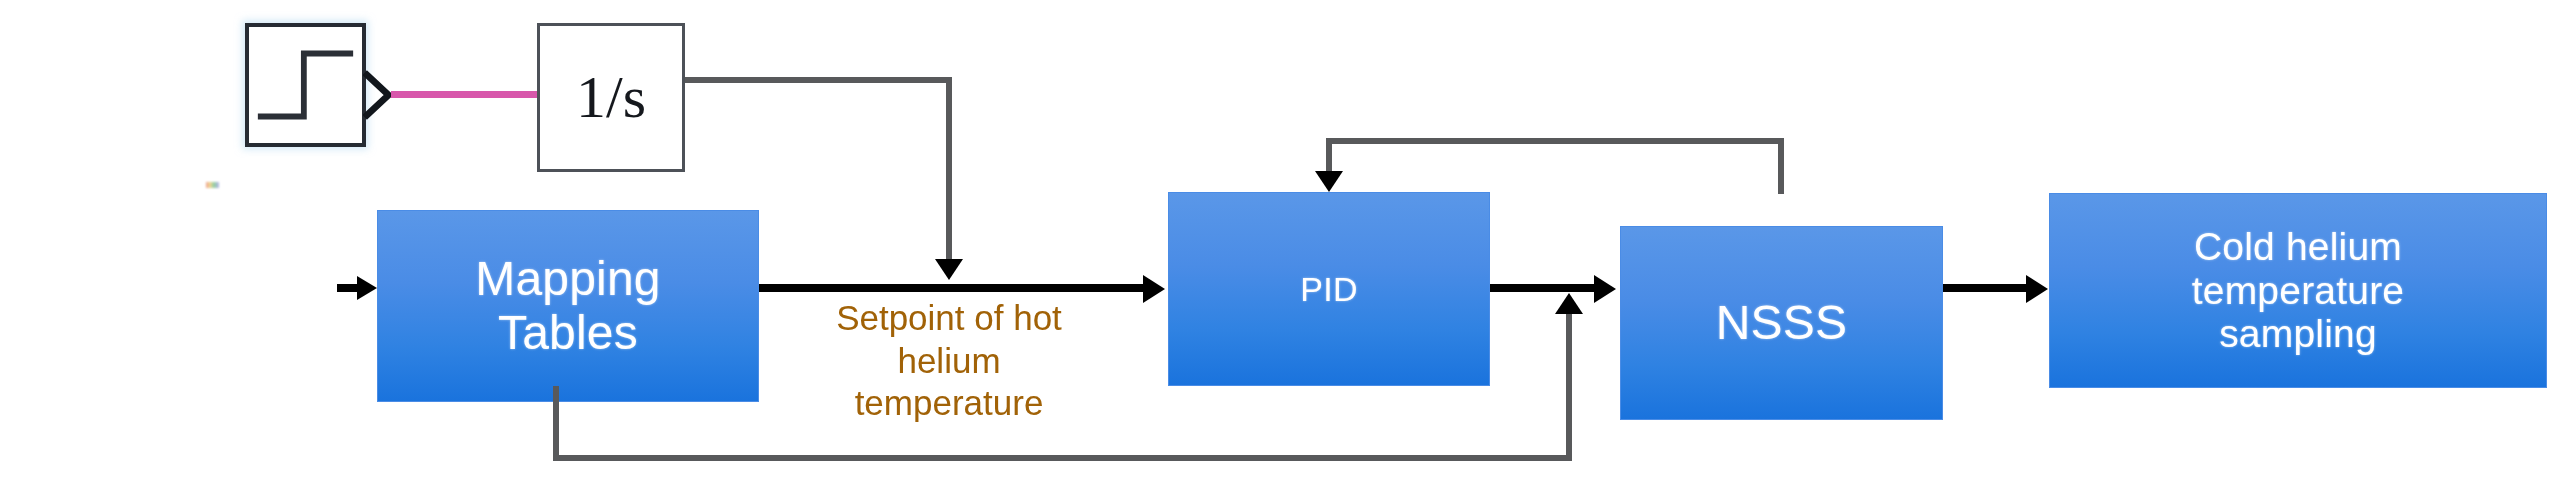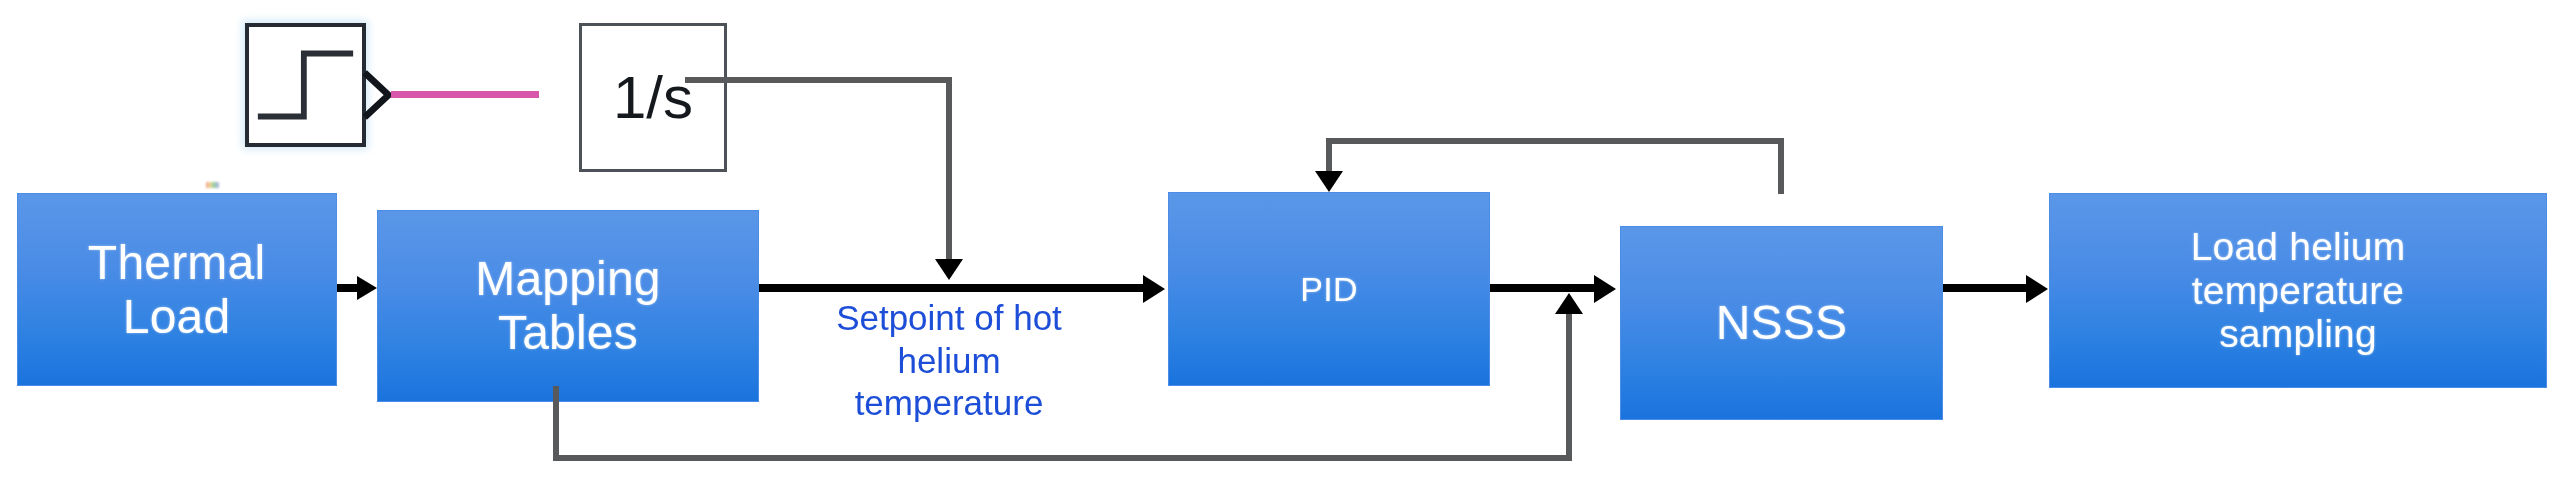--- a/index.html
+++ b/index.html
@@ -62,22 +62,21 @@
     left: 537px; top: 23px;
     width: 148px; height: 149px;
     background: #ffffff;
     border: 3.3px solid #4d5158;
     box-sizing: border-box;
     display: flex;
     align-items: center;
     justify-content: center;
     color: #15181d;
     font-size: 60px;
-    font-family: Liberation Sans, sans-serif;
-    margin-left: 42px;
+    font-family: Liberation Serif, serif;
   }
 
   
   .wire { position: absolute; background: #000000; }
   .wire-grey { position: absolute; background: #58595b; }
   .wire-pink { position: absolute; background: #d857ab; }
 
   
   .arrow { position: absolute; width: 0; height: 0; }
   .arrow-r {
@@ -97,21 +96,21 @@
   }
   .arrow-u {
     border-left: 14px solid transparent;
     border-right: 14px solid transparent;
     border-bottom: 21.6px solid #000000;
   }
 
   
   .caption {
     position: absolute;
-    color: #1d4ed8;
+    color: #a16207;
     font-size: 35px;
     line-height: 1.22;
     text-align: center;
     white-space: pre-line;
     font-family: "Liberation Sans", sans-serif;
   }
   .cap-setpoint { left: 775px; top: 297px; width: 348px; }
 
   
   .speck {
@@ -140,40 +139,36 @@
   <div class="wire-pink" style="left:391px; top:91px; width:148px; height:6.6px;"></div>
 
   <div class="int-block">
     <span>1/s</span>
   </div>
 
   <div class="wire-grey" style="left:685px; top:77px; width:267px; height:5.8px;"></div>
   <div class="wire-grey" style="left:946px; top:77px; width:5.8px; height:184px;"></div>
   <div class="arrow arrow-d" style="left:935px; top:259px;"></div>
 
-  <div class="block b-thermal">
-    <span class="blabel">Thermal
-Load</span>
-  </div>
 
   <div class="block b-mapping">
     <span class="blabel">Mapping
 Tables</span>
   </div>
 
   <div class="block b-pid">
     <span class="blabel">PID</span>
   </div>
 
   <div class="block b-nsss">
     <span class="blabel">NSSS</span>
   </div>
 
   <div class="block b-cold">
-    <span class="blabel">Load helium
+    <span class="blabel">Cold helium
 temperature
 sampling</span>
   </div>
 
   <div class="speck"></div>
 
   <div class="wire" style="left:337px; top:284px; width:25px; height:8.3px;"></div>
   <div class="arrow arrow-r-small" style="left:357px; top:276px;"></div>
 
   <div class="wire" style="left:759px; top:284px; width:388px; height:8.3px;"></div>

